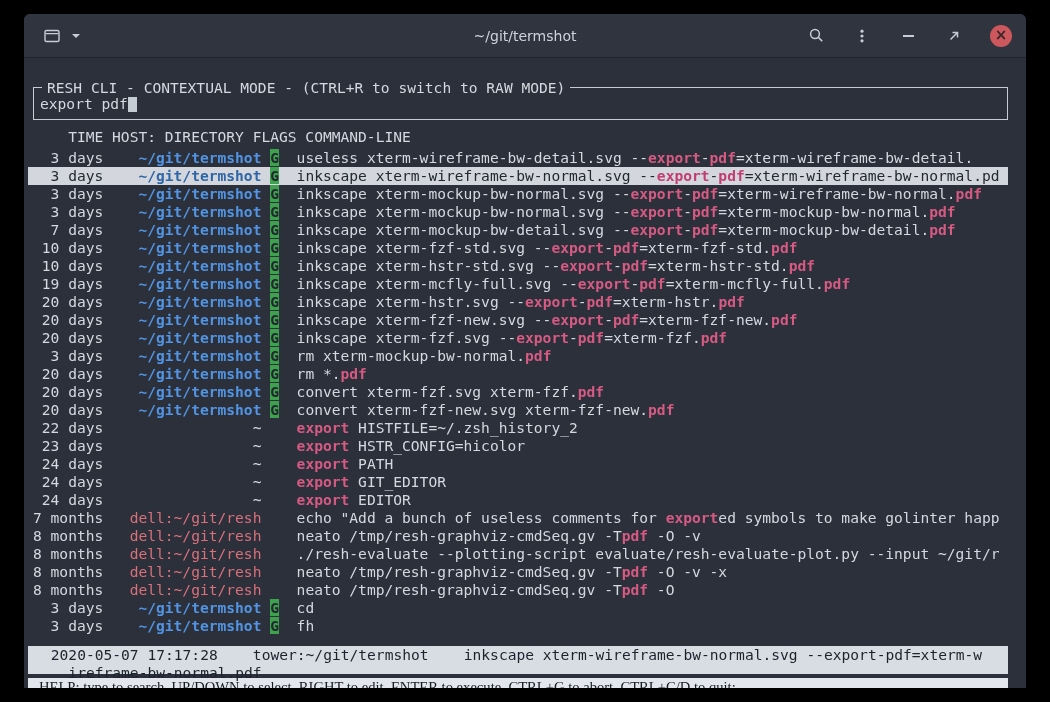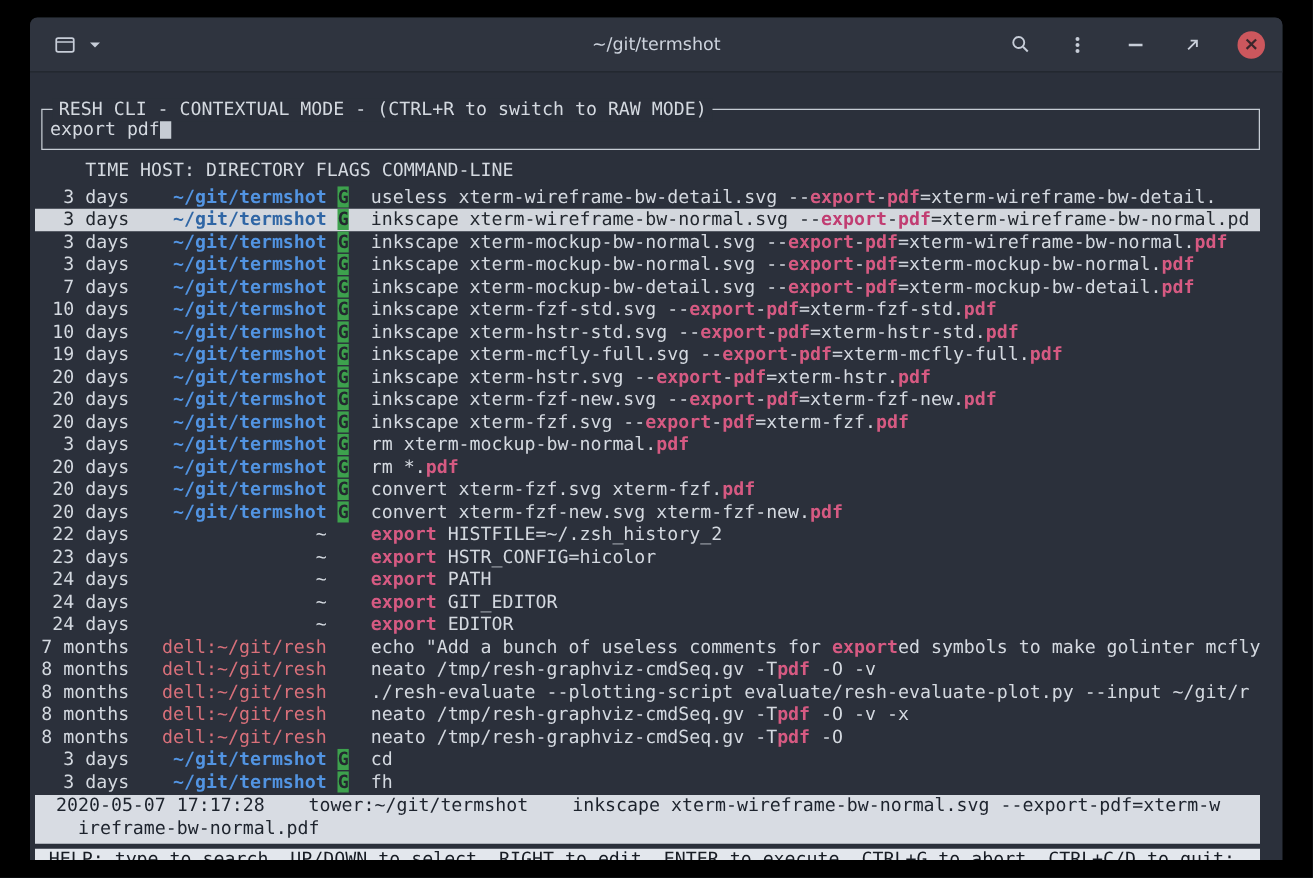--- a/index.html
+++ b/index.html
@@ -40,26 +40,26 @@
   .row.selected { background:#d3d7dd; color:#23282f; }
   .host-blue { color:#5294e2; font-weight:bold; }
   .host-red  { color:#d9707a; }
   .host-plain{ color:#d4d9e0; }
   .selected .host-blue { color:#2f66a5; }
   .flag { background:#3da14d; color:#23282f; font-weight:bold; }
   .match { color:#d65a82; font-weight:bold; }
   .selected .match { color:#c13d72; }
   .inv { background:#d3d7dd; color:#14532d;margin-left:40px; }
 
-  .detail { margin-top:1px; margin-left:-5px; padding-left:8px; height:39px;
+  .detail { margin-top:11px; margin-left:-5px; padding-left:14px; height:28px;
             background:#d8dce3; color:#1d232d; }
   .detail div { height:18px; white-space:pre; overflow:hidden; }
 
   .helpbar { margin-top:4px; margin-left:-5px; padding-left:11px; height:18px;
-             background:#e3e7ed; color:#171c24; white-space:pre; overflow:hidden; }
+             background:#e3e7ed; color:#171c24; white-space:pre; overflow:hidden;font-family:Liberation Serif, serif; }
 
   svg { display:block; }
 </style>
 </head>
 <body>
 
 <div class="window">
 
   <div class="titlebar">
     <div class="tb-left">
@@ -121,21 +121,21 @@
         <div class="row"><span class="time"> 20 days </span><span class="host-blue">   ~/git/termshot </span><span class="flag">G</span><span>  </span><span class="cmd"><span>inkscape xterm-fzf.svg --</span><span class="match">export</span><span>-</span><span class="match">pdf</span><span>=xterm-fzf.</span><span class="match">pdf</span></span></div>
         <div class="row"><span class="time">  3 days </span><span class="host-blue">   ~/git/termshot </span><span class="flag">G</span><span>  </span><span class="cmd"><span>rm xterm-mockup-bw-normal.</span><span class="match">pdf</span></span></div>
         <div class="row"><span class="time"> 20 days </span><span class="host-blue">   ~/git/termshot </span><span class="flag">G</span><span>  </span><span class="cmd"><span>rm *.</span><span class="match">pdf</span></span></div>
         <div class="row"><span class="time"> 20 days </span><span class="host-blue">   ~/git/termshot </span><span class="flag">G</span><span>  </span><span class="cmd"><span>convert xterm-fzf.svg xterm-fzf.</span><span class="match">pdf</span></span></div>
         <div class="row"><span class="time"> 20 days </span><span class="host-blue">   ~/git/termshot </span><span class="flag">G</span><span>  </span><span class="cmd"><span>convert xterm-fzf-new.svg xterm-fzf-new.</span><span class="match">pdf</span></span></div>
         <div class="row"><span class="time"> 22 days </span><span class="host-plain">                ~ </span><span> </span><span>  </span><span class="cmd"><span class="match">export</span><span> HISTFILE=~/.zsh_history_2</span></span></div>
         <div class="row"><span class="time"> 23 days </span><span class="host-plain">                ~ </span><span> </span><span>  </span><span class="cmd"><span class="match">export</span><span> HSTR_CONFIG=hicolor</span></span></div>
         <div class="row"><span class="time"> 24 days </span><span class="host-plain">                ~ </span><span> </span><span>  </span><span class="cmd"><span class="match">export</span><span> PATH</span></span></div>
         <div class="row"><span class="time"> 24 days </span><span class="host-plain">                ~ </span><span> </span><span>  </span><span class="cmd"><span class="match">export</span><span> GIT_EDITOR</span></span></div>
         <div class="row"><span class="time"> 24 days </span><span class="host-plain">                ~ </span><span> </span><span>  </span><span class="cmd"><span class="match">export</span><span> EDITOR</span></span></div>
-        <div class="row"><span class="time">7 months </span><span class="host-red">  dell:~/git/resh </span><span> </span><span>  </span><span class="cmd"><span>echo "Add a bunch of useless comments for </span><span class="match">export</span><span>ed symbols to make golinter mcfly</span></span></div>
+        <div class="row"><span class="time">7 months </span><span class="host-red">  dell:~/git/resh </span><span> </span><span>  </span><span class="cmd"><span>echo "Add a bunch of useless comments for </span><span class="match">export</span><span>ed symbols to make golinter happ</span></span></div>
         <div class="row"><span class="time">8 months </span><span class="host-red">  dell:~/git/resh </span><span> </span><span>  </span><span class="cmd"><span>neato /tmp/resh-graphviz-cmdSeq.gv -T</span><span class="match">pdf</span><span> -O -v</span></span></div>
         <div class="row"><span class="time">8 months </span><span class="host-red">  dell:~/git/resh </span><span> </span><span>  </span><span class="cmd"><span>./resh-evaluate --plotting-script evaluate/resh-evaluate-plot.py --input ~/git/r</span></span></div>
         <div class="row"><span class="time">8 months </span><span class="host-red">  dell:~/git/resh </span><span> </span><span>  </span><span class="cmd"><span>neato /tmp/resh-graphviz-cmdSeq.gv -T</span><span class="match">pdf</span><span> -O -v -x</span></span></div>
         <div class="row"><span class="time">8 months </span><span class="host-red">  dell:~/git/resh </span><span> </span><span>  </span><span class="cmd"><span>neato /tmp/resh-graphviz-cmdSeq.gv -T</span><span class="match">pdf</span><span> -O</span></span></div>
         <div class="row"><span class="time">  3 days </span><span class="host-blue">   ~/git/termshot </span><span class="flag">G</span><span>  </span><span class="cmd"><span>cd</span></span></div>
         <div class="row"><span class="time">  3 days </span><span class="host-blue">   ~/git/termshot </span><span class="flag">G</span><span>  </span><span class="cmd"><span>fh</span></span></div>
       </div>
 
     <div class="detail">
       <div> 2020-05-07 17:17:28    tower:~/git/termshot    inkscape xterm-wireframe-bw-normal.svg --export-pdf=xterm-w</div>

